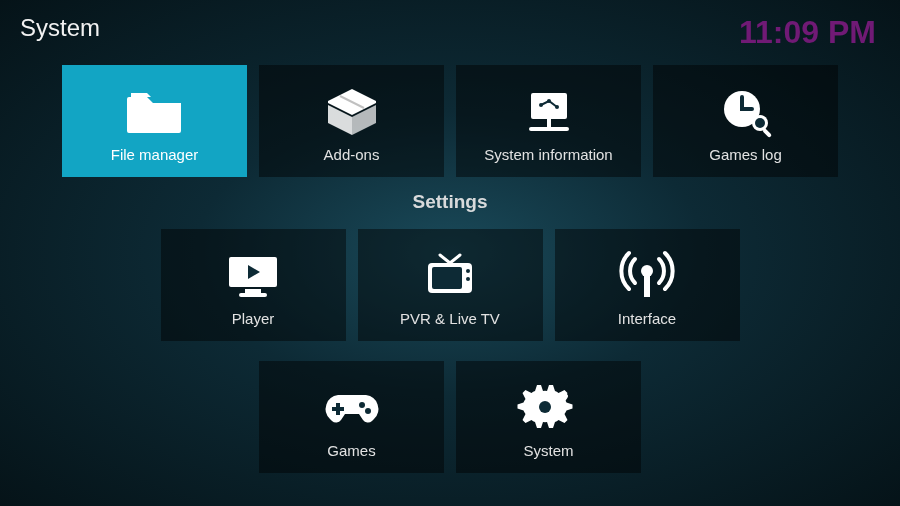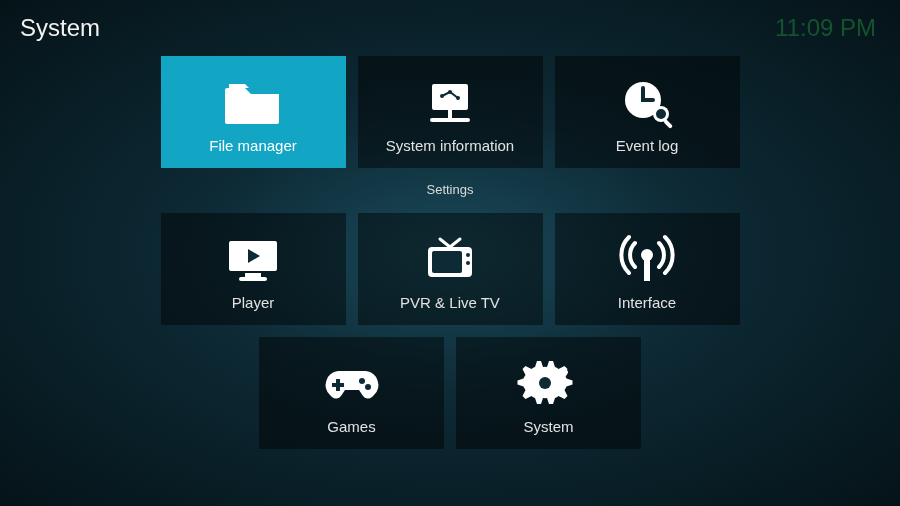--- a/index.html
+++ b/index.html
@@ -10,32 +10,32 @@
     color: #e6e6e6;
     position: relative;
   }
   .topbar {
     display: flex;
     justify-content: space-between;
     align-items: flex-start;
     padding: 14px 24px 0 20px;
   }
   .topbar .title { font-size: 24px; font-weight: 300; color: #f2f2f2; }
-  .topbar .clock { font-size: 24px; font-weight: 400; color: #14532d; }
+  .topbar .clock { font-size: 32px; font-weight: 700; color: #701a75; }
   .row {
     display: flex;
     justify-content: center;
     gap: 12px;
     margin: 0 auto;
   }
   .row.top { margin-top: 14px; }
   .section-heading {
     text-align: center;
-    font-size: 13px;
-    font-weight: 400;
+    font-size: 19px;
+    font-weight: 700;
     color: #d8dadb;
     margin-top: 14px;
     margin-bottom: 10px;
   }
   .tile {
     width: 185px;
     height: 112px;
     background: rgba(0,0,0,0.45);
     display: flex;
     flex-direction: column;
@@ -50,39 +50,50 @@
     display: flex;
     align-items: center;
     justify-content: center;
     width: 100%;
   }
   .tile .icon svg { width: 64px; height: 56px; }
   .tile .label { font-size: 15px; font-weight: 400; color: #e2e2e2; }
   .tile.selected { background: #12a5c4; }
   .tile.selected .label { color: #ffffff; }
   .row.grid { margin-top: 16px; }
-  .row.grid + .row.grid { margin-top: 12px; border-radius: 7px; }
+  .row.grid + .row.grid { margin-top: 20px; border-radius: 7px; }
 </style>
 </head>
 <body>
 
 <div class="topbar">
   <div class="title">System</div>
   <div class="clock">11:09 PM</div>
 </div>
 
 <div class="row top">
   <div class="tile selected">
     <div class="icon">
       <svg viewBox="0 0 64 56" fill="#ffffff">
           <path d="M6 14h18l6 6h28v28a2 2 0 0 1-2 2H6a2 2 0 0 1-2-2V16a2 2 0 0 1 2-2z"></path>
           <path d="M8 10h16l4 4H8z"></path>
         </svg>
     </div>
     <div class="label">File manager</div>
+  </div>
+  <div class="tile">
+    <div class="icon">
+      <svg viewBox="0 0 64 56" fill="#ffffff">
+          <path d="M32 6 56 18v2L32 32 8 20v-2z"></path>
+          <path d="M8 22l24 12v18L8 40z" opacity=".85"></path>
+          <path d="M56 22 32 34v18l24-12z" opacity=".7"></path>
+          <path d="M20 13l24 12" stroke="#0a0a0a" stroke-width="2" opacity=".25"></path>
+        </svg>
+    </div>
+    <div class="label">Add-ons</div>
   </div>
   <div class="tile">
     <div class="icon">
       <svg viewBox="0 0 64 56" fill="#ffffff">
           <rect x="14" y="10" width="36" height="26" rx="2"></rect>
           <rect x="30" y="36" width="4" height="8"></rect>
           <rect x="12" y="44" width="40" height="4" rx="2"></rect>
           <circle cx="24" cy="22" r="2" fill="#0d2a35"></circle>
           <circle cx="32" cy="18" r="2" fill="#0d2a35"></circle>
           <circle cx="40" cy="24" r="2" fill="#0d2a35"></circle>
@@ -94,21 +105,21 @@
   <div class="tile">
     <div class="icon">
       <svg viewBox="0 0 64 56" fill="#ffffff">
           <circle cx="28" cy="26" r="18"></circle>
           <path d="M28 14v12h10" stroke="#0d2a35" stroke-width="4" fill="none" stroke-linecap="round"></path>
           <circle cx="46" cy="40" r="8" fill="#ffffff"></circle>
           <circle cx="46" cy="40" r="5" fill="#0d2a35"></circle>
           <rect x="51" y="45" width="10" height="4" rx="2" transform="rotate(45 51 45)"></rect>
         </svg>
     </div>
-    <div class="label">Event log</div>
+    <div class="label">Games log</div>
   </div>
 </div>
 
 <div class="section-heading">Settings</div>
 
 <div class="row grid">
   <div class="tile">
     <div class="icon">
       <svg viewBox="0 0 64 56" fill="#ffffff">
           <rect x="8" y="10" width="48" height="30" rx="2"></rect>

